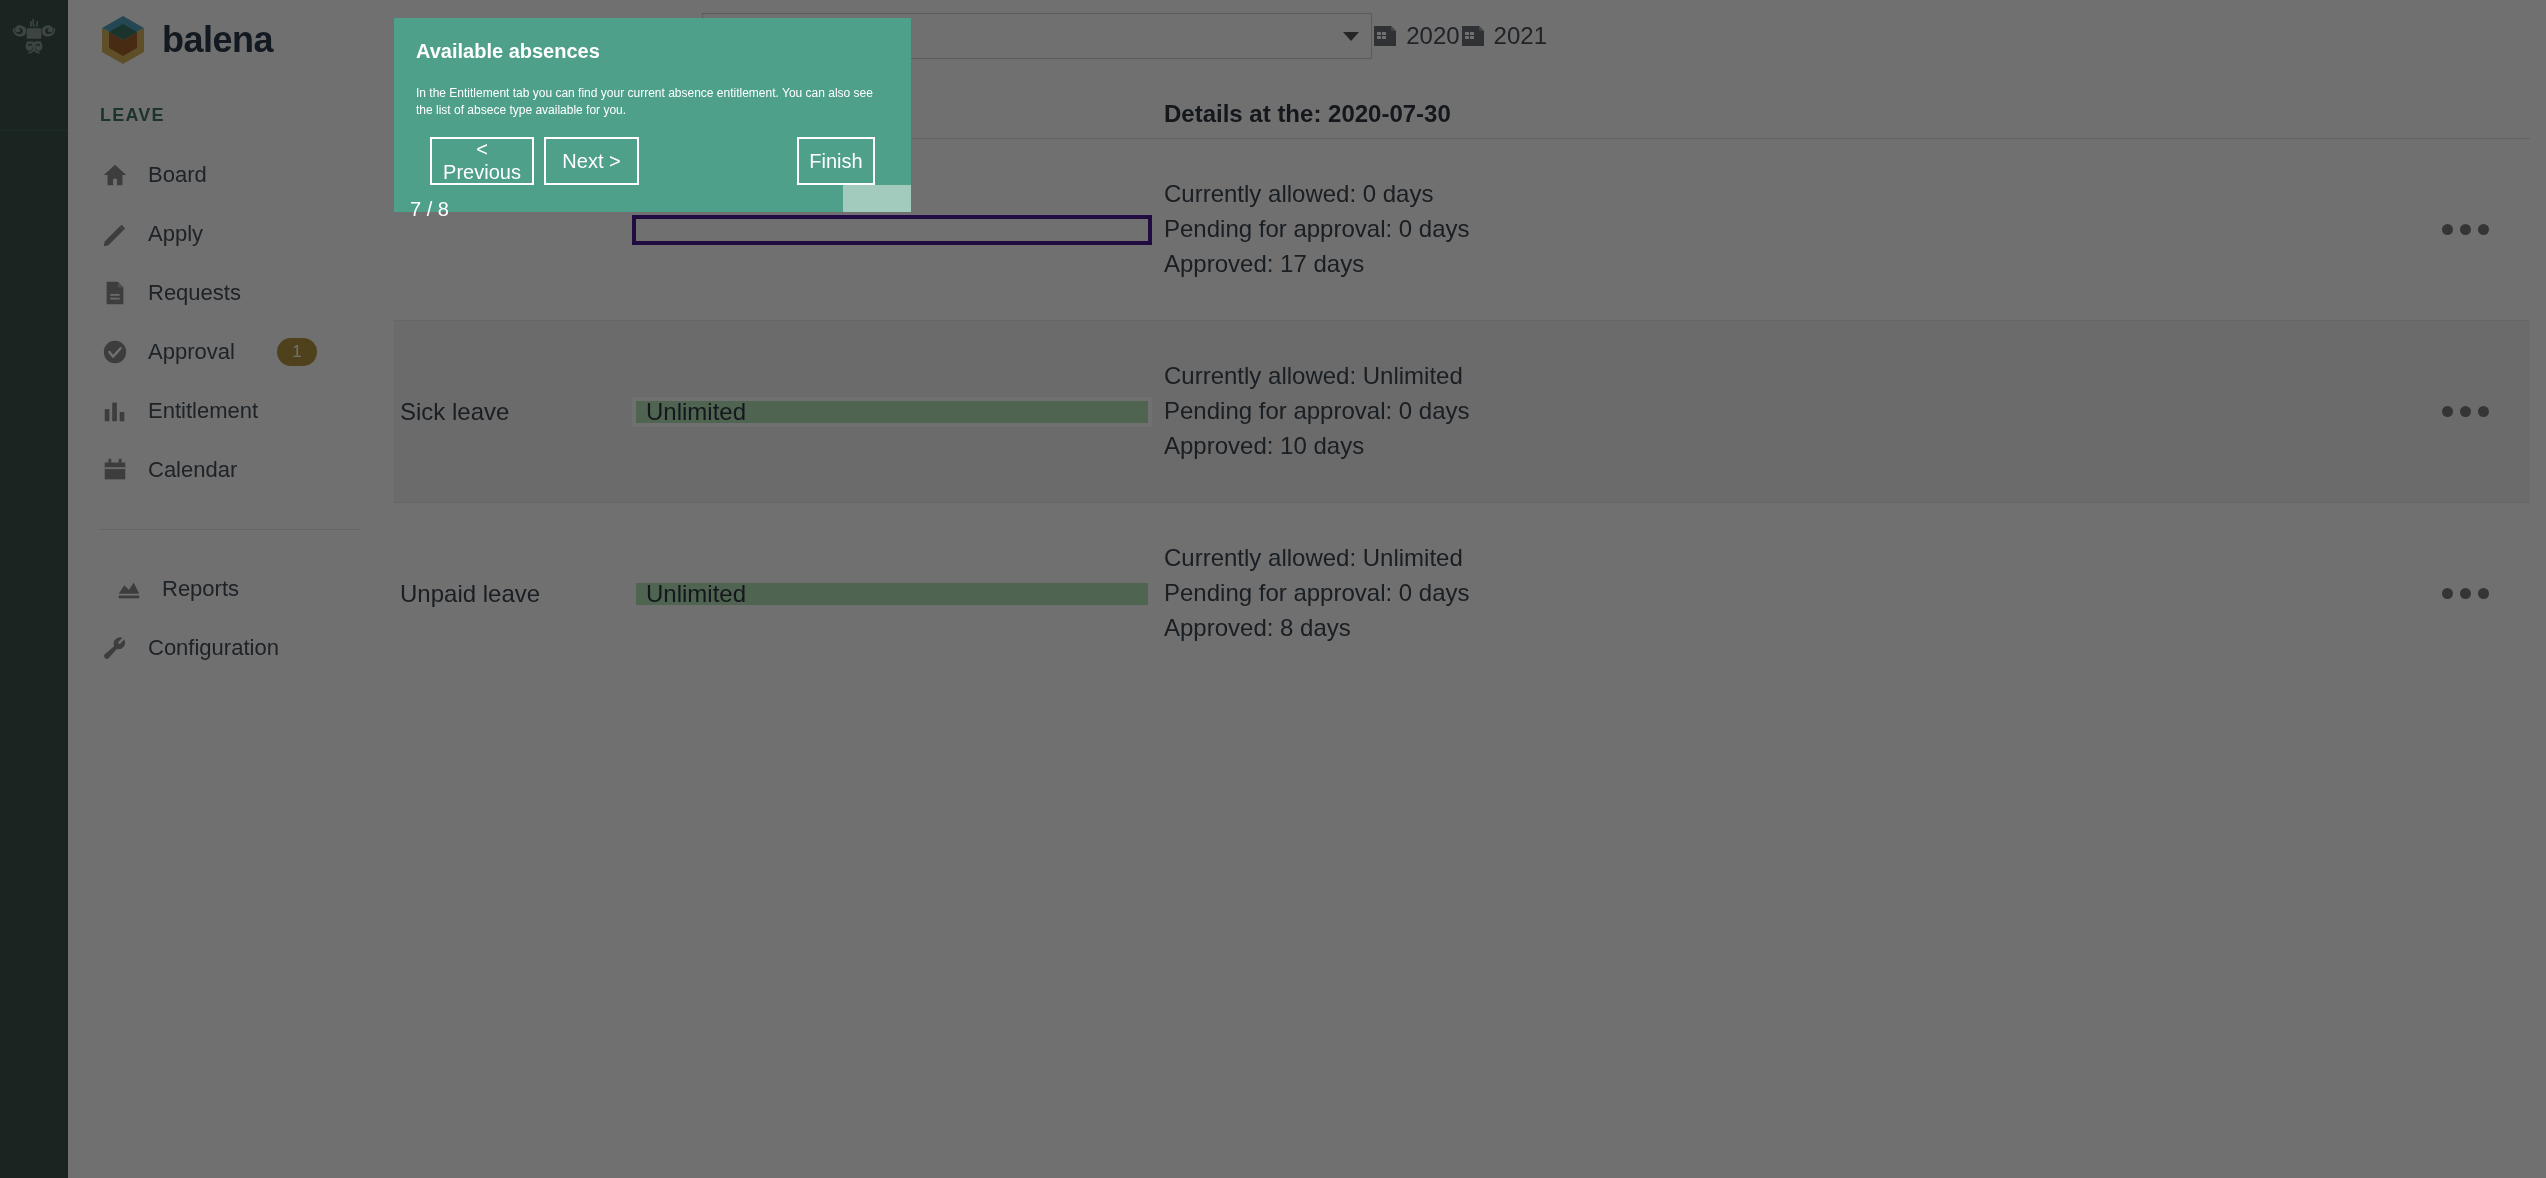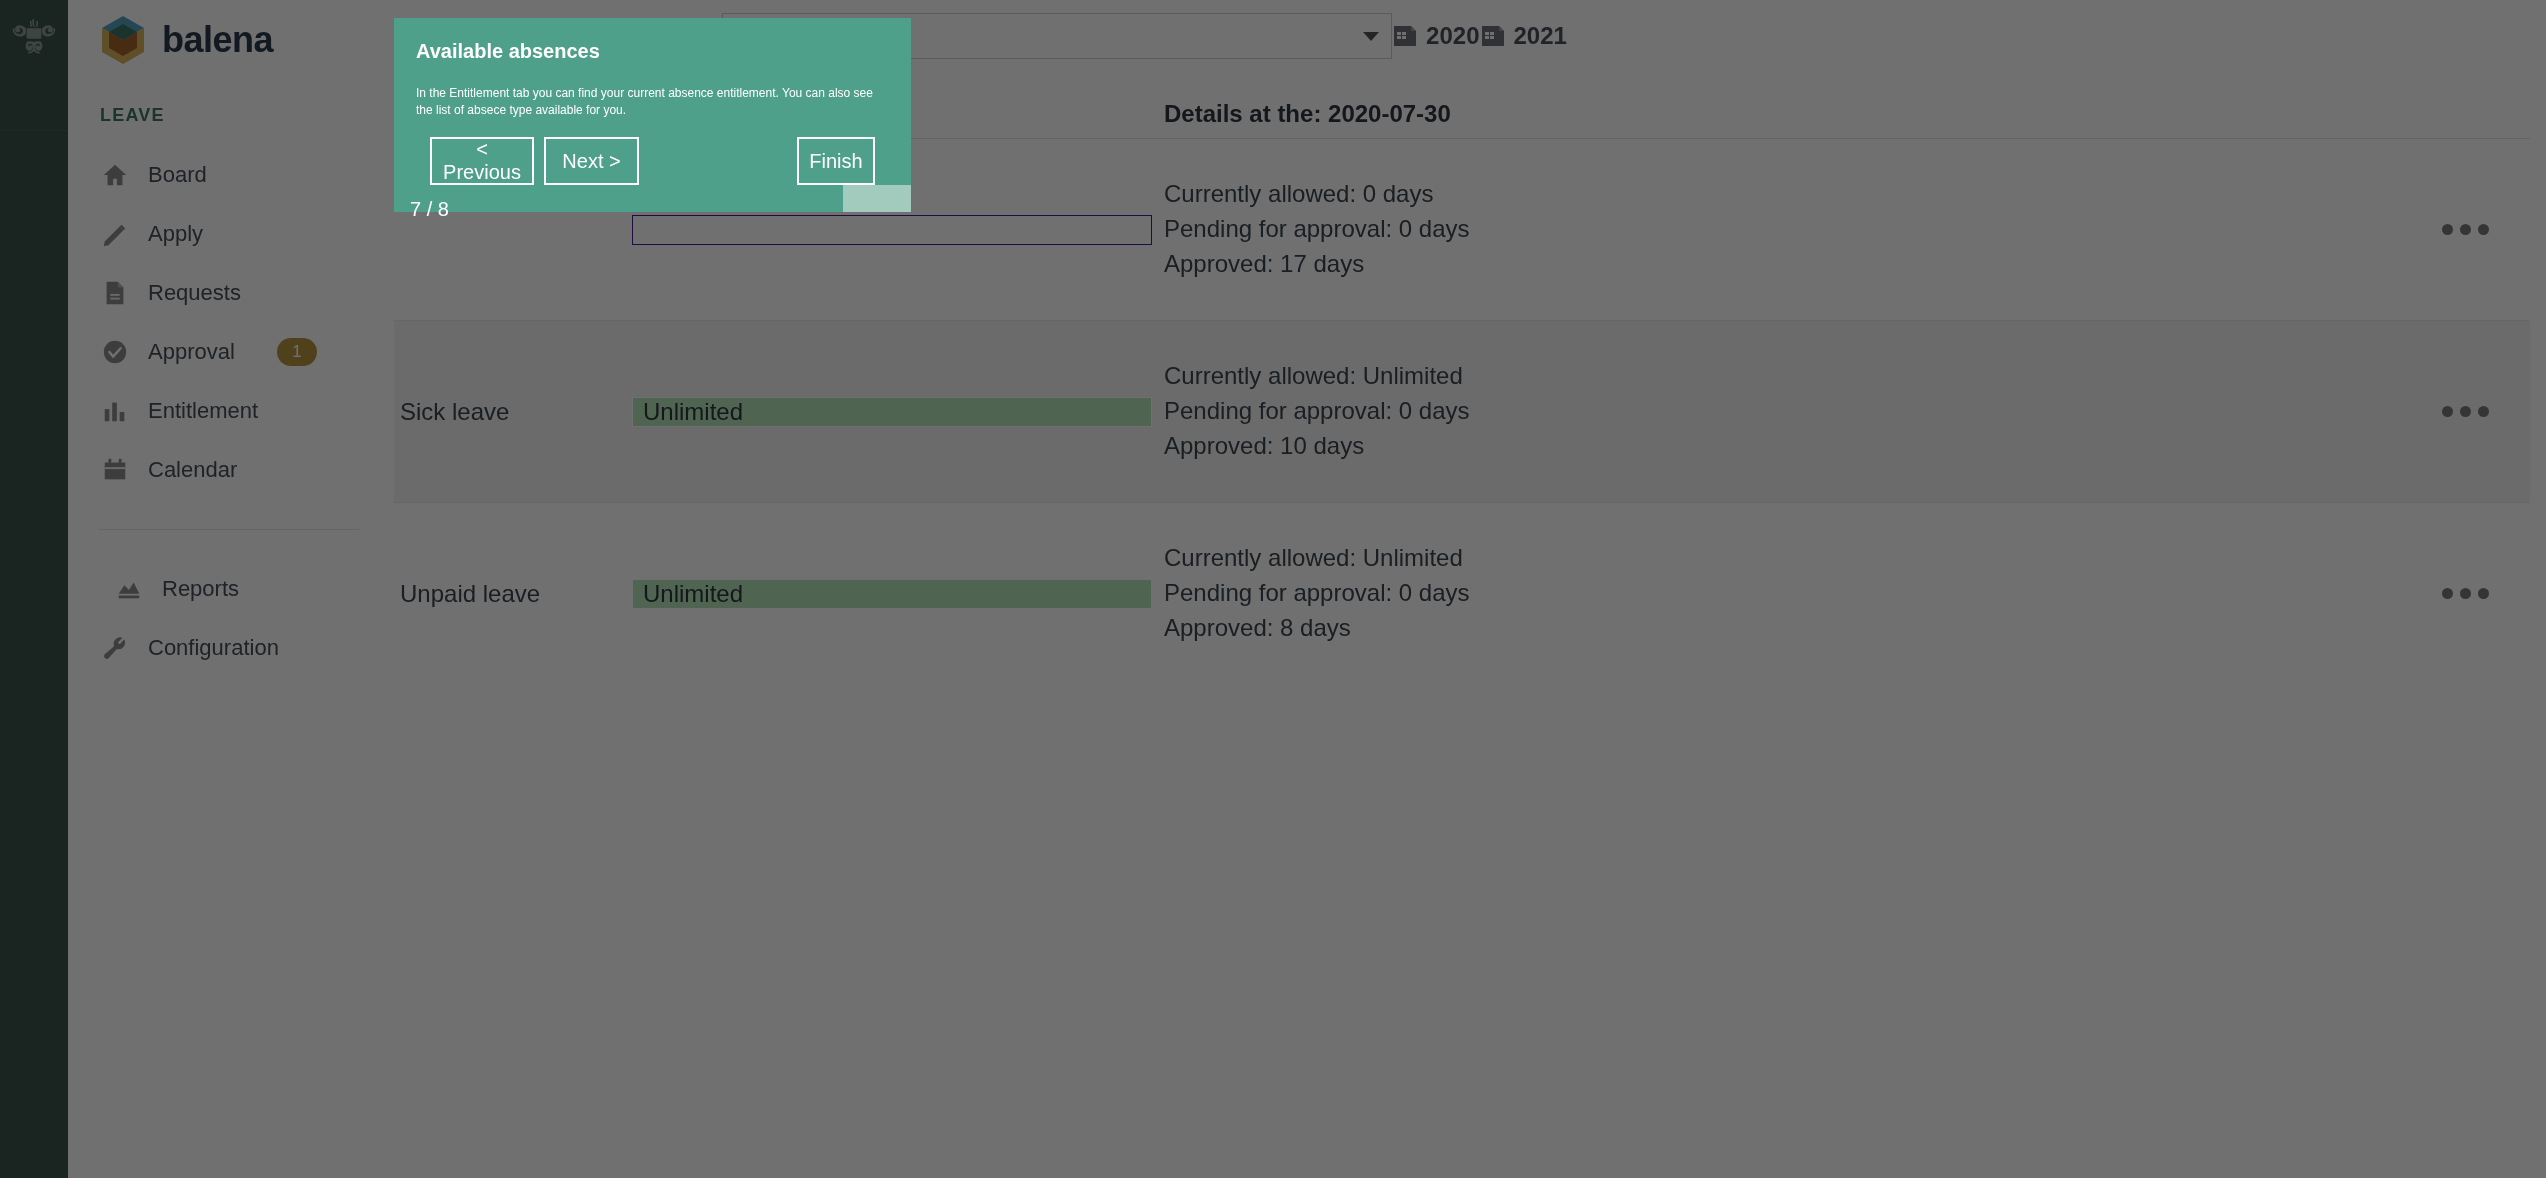--- a/index.html
+++ b/index.html
@@ -60,21 +60,21 @@
   }
   .nav-sep{
     position:absolute;left:17px;top:0;width:260px;height:1px;background:#e6e6e6;
   }
 
   
   .main{position:absolute;left:363px;top:0;right:0;bottom:0;background:#ffffff;}
 
   .page-head{
     position:absolute;left:31px;top:0;right:0;height:72px;
-    display:flex;align-items:center;font-weight:bold;
+    display:flex;align-items:center;
   }
   .page-title{font-size:36px;color:#3d4750;white-space:nowrap;}
   .year-select{
     width:670px;height:46px;border:1px solid #cfcfcf;background:#ffffff;
     display:flex;align-items:center;justify-content:flex-end;
     padding-right:12px;box-sizing:border-box;
   }
   .caret{
     width:0;height:0;border-left:8px solid transparent;border-right:8px solid transparent;
     border-top:9px solid #555;
@@ -100,21 +100,21 @@
     font-size:24px;font-weight:bold;color:#2f3740;padding-left:12px;box-sizing:border-box;
   }
 
   .row{
     display:flex;align-items:center;height:181px;
     border-bottom:1px solid #e8e8e8;
   }
   .row.alt{background:#f4f4f4;}
   .row-name{font-size:24px;color:#3d4750;padding-left:6px;}
   .bar-track{
-    position:relative;height:30px;background:#ffffff;border:1px solid #4c1d95;
+    position:relative;height:30px;background:#ffffff;border:4px solid #4c1d95;
     box-sizing:border-box;
   }
   .bar-fill{
     position:absolute;left:0;top:0;bottom:0;background:#b6e3bc;
     display:flex;align-items:center;
   }
   .bar-text{font-size:24px;color:#2f3740;padding-left:10px;white-space:nowrap;}
   .details{
     font-size:24px;color:#3d4750;line-height:1.45;padding-left:12px;box-sizing:border-box;
   }

